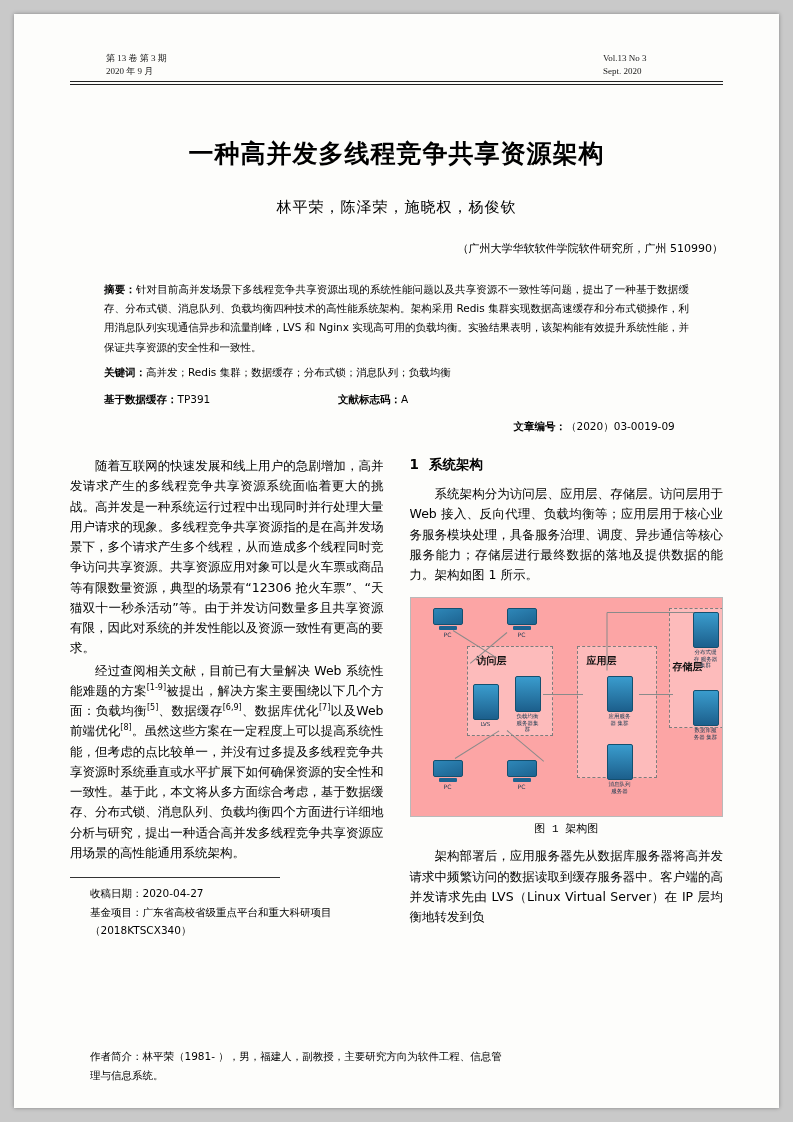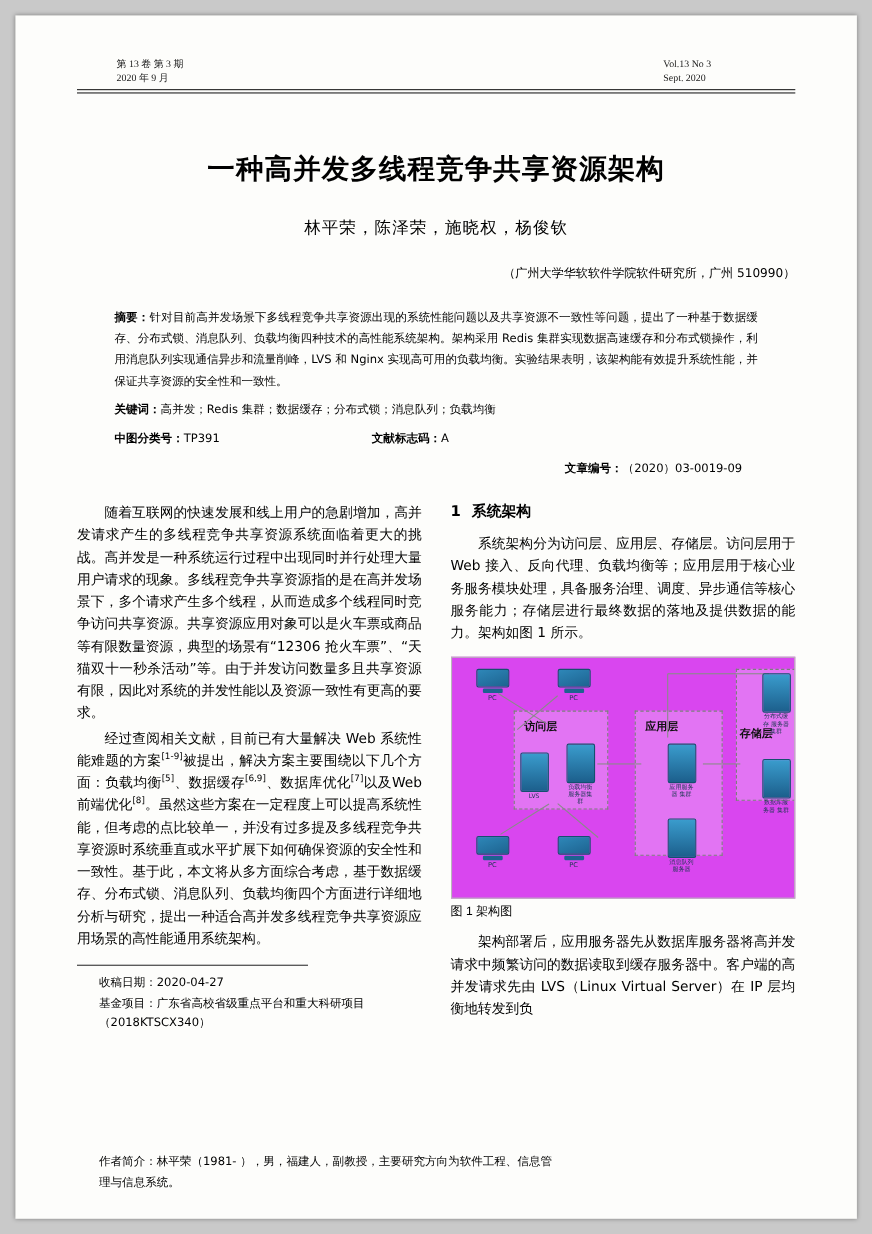--- a/index.html
+++ b/index.html
@@ -101,29 +101,29 @@
     font-family:"DejaVu Sans", sans-serif;
     font-weight:bold;
     font-size:13.5px;
     margin:0 0 10px 0;
   }
   .sec-h .num{margin-right:10px;}
   
   .figure{
     margin:12px 0 4px 0;
     border:1px solid #b9b9b9;
-    background:#d946ef;
+    background:#fca5a5;
     height:218px;
     position:relative;
     overflow:hidden;
   }
   .fig-cap{
-    text-align:left;
+    text-align:center;
     font-size:11px;
-    font-family:Liberation Sans, sans-serif;
+    font-family:Liberation Mono, monospace;
     margin:4px 0 10px 0;
   }
   .node{
     position:absolute;
     font-size:5.5px;
     font-family:"DejaVu Sans", sans-serif;
     text-align:center;
     color:#17384f;
   }
   .pc{
@@ -201,21 +201,21 @@
 
   <div class="abs-wrap">
     <div class="abs-p">
       <span class="lead">摘要：</span><span>针对目前高并发场景下多线程竞争共享资源出现的系统性能问题以及共享资源不一致性等问题，提出了一种基于数据缓存、分布式锁、消息队列、负载均衡四种技术的高性能系统架构。架构采用 Redis 集群实现数据高速缓存和分布式锁操作，利用消息队列实现通信异步和流量削峰，LVS 和 Nginx 实现高可用的负载均衡。实验结果表明，该架构能有效提升系统性能，并保证共享资源的安全性和一致性。</span>
     </div>
     <div class="kw">
       <span class="lead">关键词：</span><span>高并发；Redis 集群；数据缓存；分布式锁；消息队列；负载均衡</span>
     </div>
     <div class="clsrow">
       <div>
-        <span class="lead">中图分类号：</span><span>TP391</span>
+        <span class="lead">基于数据缓存：</span><span>TP391</span>
       </div>
       <div>
         <span class="lead">文献标志码：</span><span>A</span>
       </div>
       <div>
         <span class="lead">文章编号：</span><span>（2020）03-0019-09</span>
       </div>
     </div>
   </div>
 

